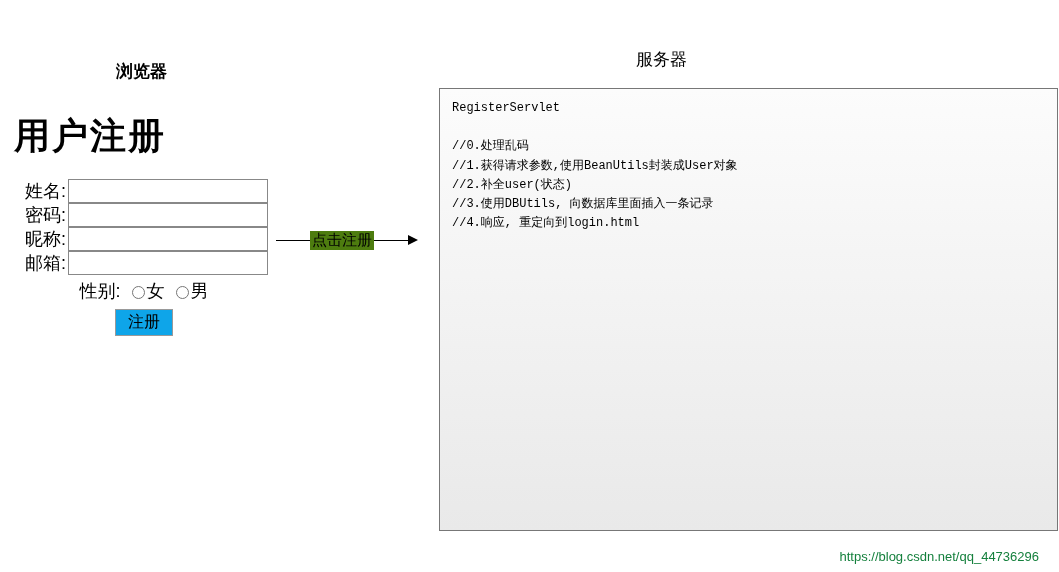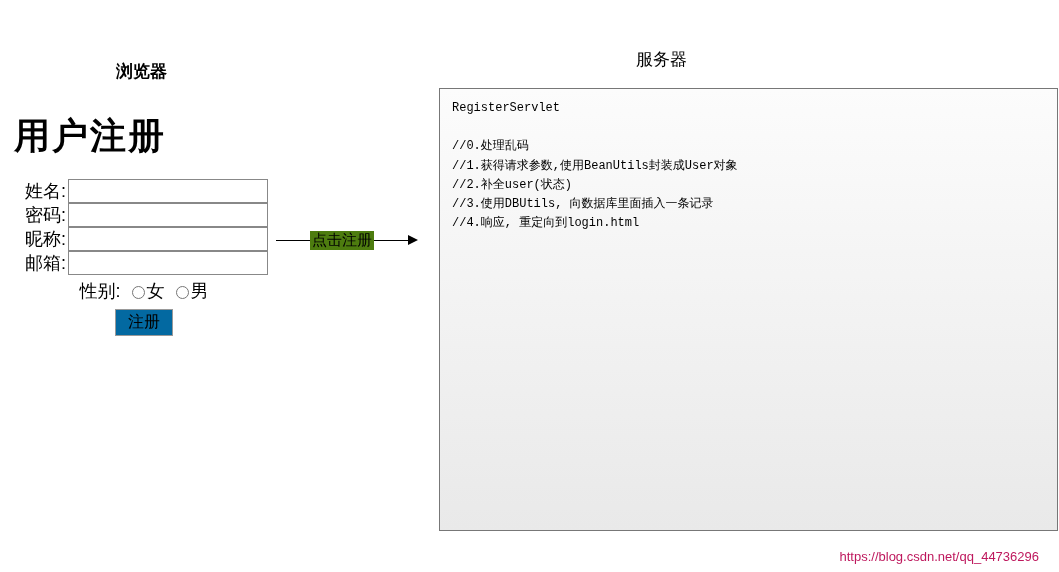--- a/index.html
+++ b/index.html
@@ -63,21 +63,21 @@
     margin: 0 2px 0 6px;
     vertical-align: middle;
   }
   .submit-row {
     text-align: center;
     margin-top: 6px;
   }
   .submit-row button {
     font-size: 16px;
     padding: 2px 12px;
-    background: #0369a1;
+    background: #0ea5e9;
     border: 1px solid #999;
     cursor: pointer;
   }
   .arrow-area {
     position: absolute;
     left: 276px;
     top: 228px;
     width: 142px;
     height: 24px;
     display: flex;
@@ -114,21 +114,21 @@
     font-size: 12px;
     line-height: 1.6;
     white-space: pre;
     margin-left: 20px;
   }
   .watermark {
     position: absolute;
     right: 20px;
     bottom: 8px;
     font-size: 13px;
-    color: #be185d;
+    color: #15803d;
     font-family: Arial, sans-serif;
   }
 </style>
 </head>
 <body>
 
 <div class="browser-label">浏览器</div>
 <div class="server-label">服务器</div>
 
 <div class="browser-section">

